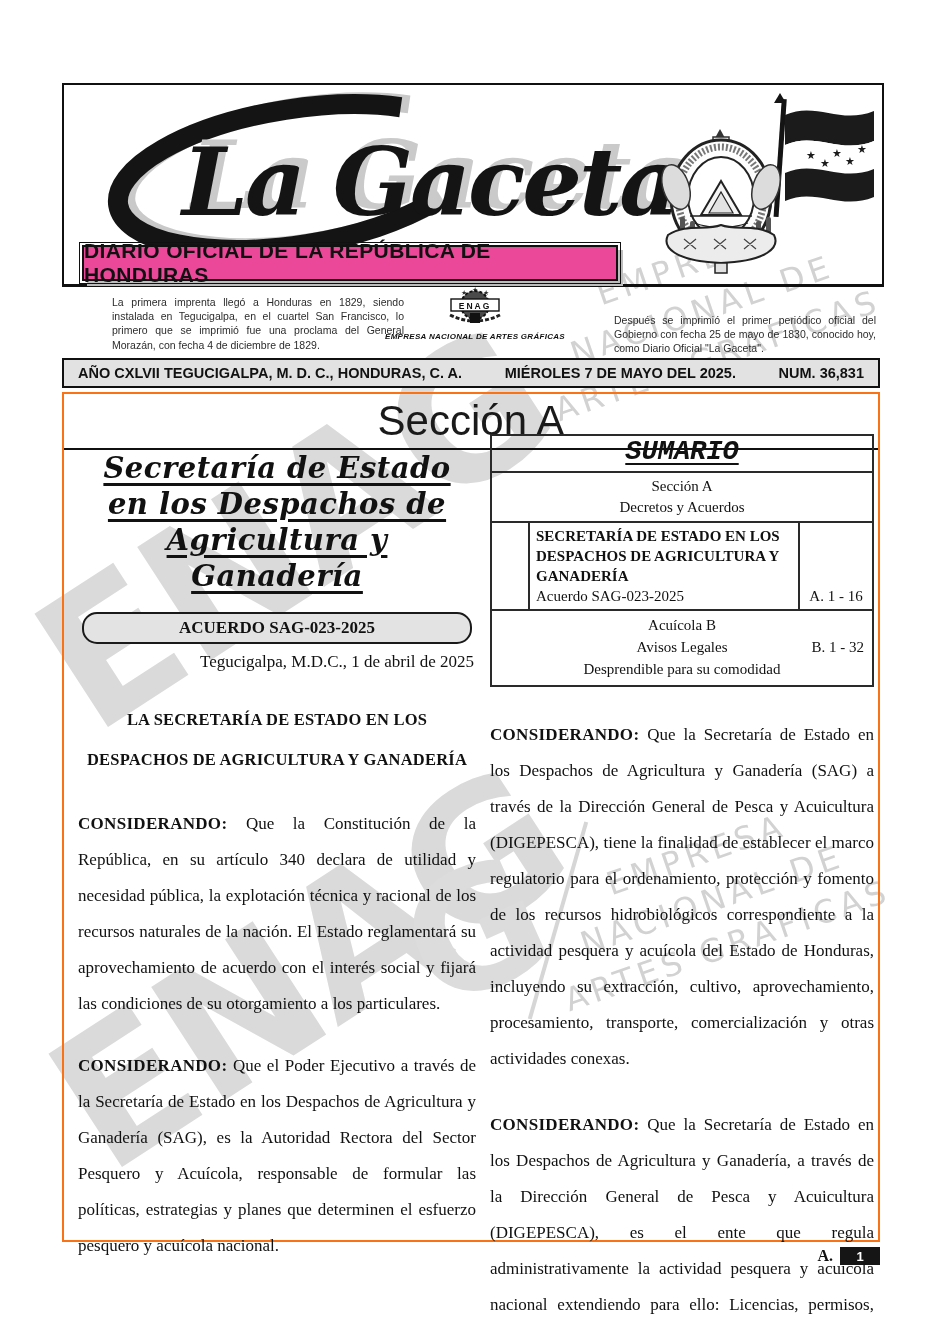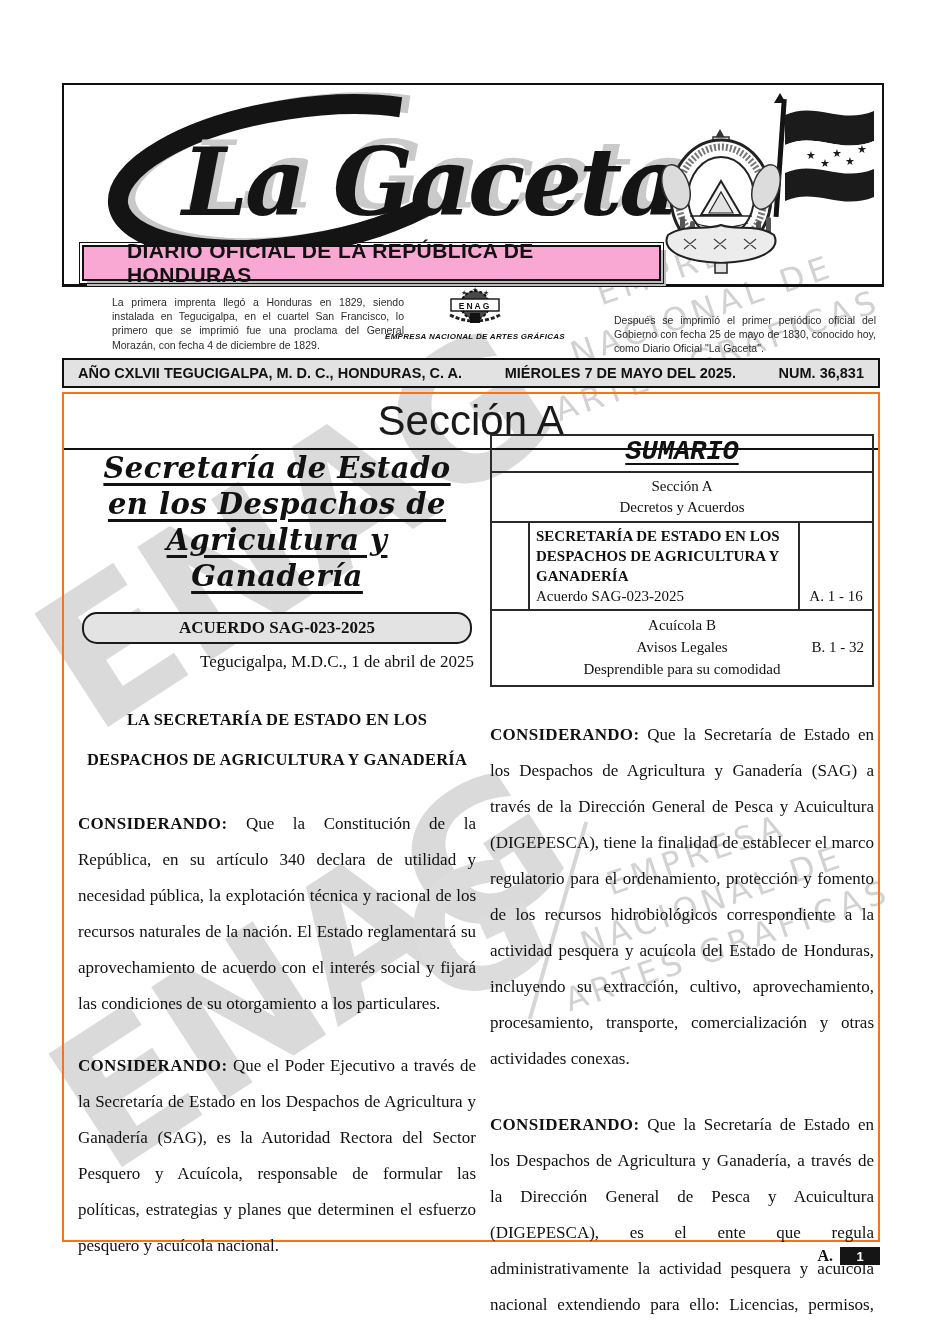--- a/index.html
+++ b/index.html
@@ -22,24 +22,24 @@
 
   .layer{position:absolute;z-index:1;}
 
   
   .header-box{left:62px;top:83px;width:818px;height:199px;border:2px solid #101010;
               border-bottom-width:3px;background:transparent;}
   .swoosh{position:absolute;left:14px;top:6px;}
   .gaceta-title{position:absolute;left:118px;top:20px;font-family:"DejaVu Serif",serif;
                 font-style:italic;font-weight:bold;font-size:94px;letter-spacing:-3px;color:#141414;
                 text-shadow:9px -7px 0 #cacaca;white-space:nowrap;margin-top:22px;}
-  .diario-box{position:absolute;left:18px;top:160px;width:532px;height:32px;background:#f9a8d4;
+  .diario-box{position:absolute;left:18px;top:160px;width:532px;height:32px;background:#ec4899;
               border:2px solid #101010;outline:1px solid #101010;outline-offset:2px;
               box-shadow:5px 5px 0 #bdbdbd;display:flex;align-items:center;justify-content:center;
-              font-family:"Liberation Sans",sans-serif;font-weight:bold;font-size:21px;letter-spacing:0.4px;padding-left:43px;}
+              font-family:"Liberation Sans",sans-serif;font-weight:bold;font-size:21px;letter-spacing:0.4px;}
   .arms{position:absolute;right:4px;top:4px;}
 
   
   .info-band{left:62px;top:285px;width:818px;height:73px;}
   .hist{position:absolute;font-family:"Liberation Sans",sans-serif;font-size:10.5px;
         line-height:1.35;color:#2c2c2c;text-align:justify;}
   .hist-left{left:50px;top:10px;width:292px;}
   .hist-right{left:552px;top:28px;width:262px;}
   .enag-wrap{position:absolute;left:318px;top:2px;width:190px;text-align:center;}
   .enag-name{font-family:"Liberation Sans",sans-serif;font-weight:bold;font-style:italic;

